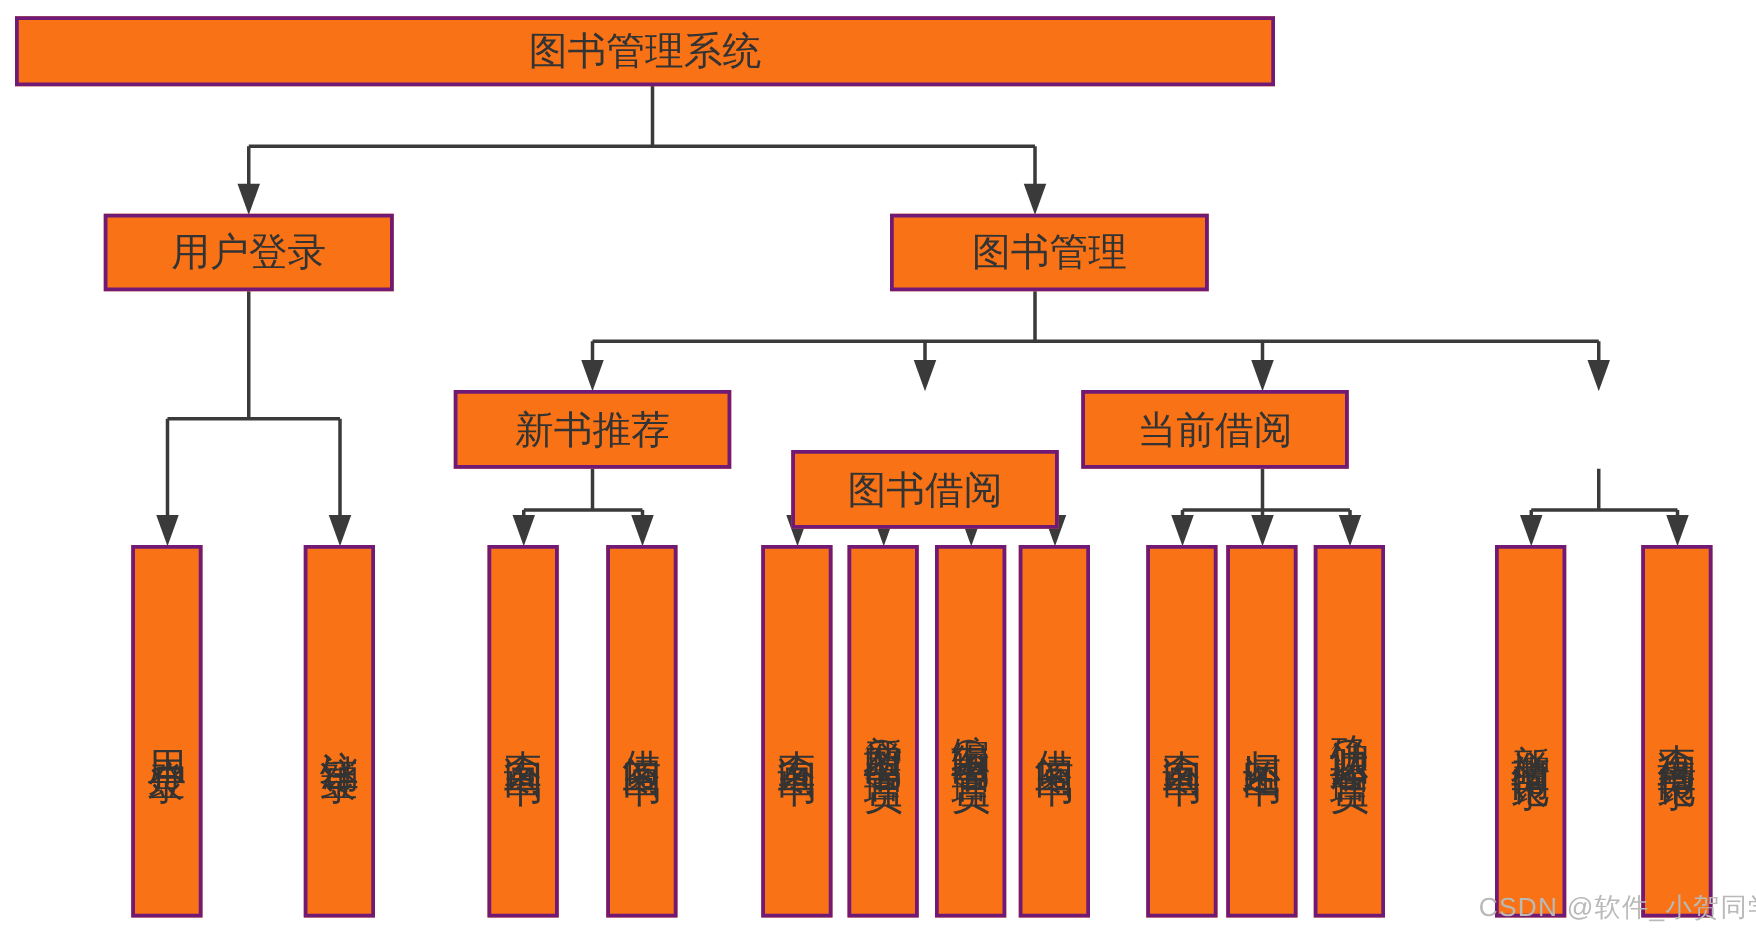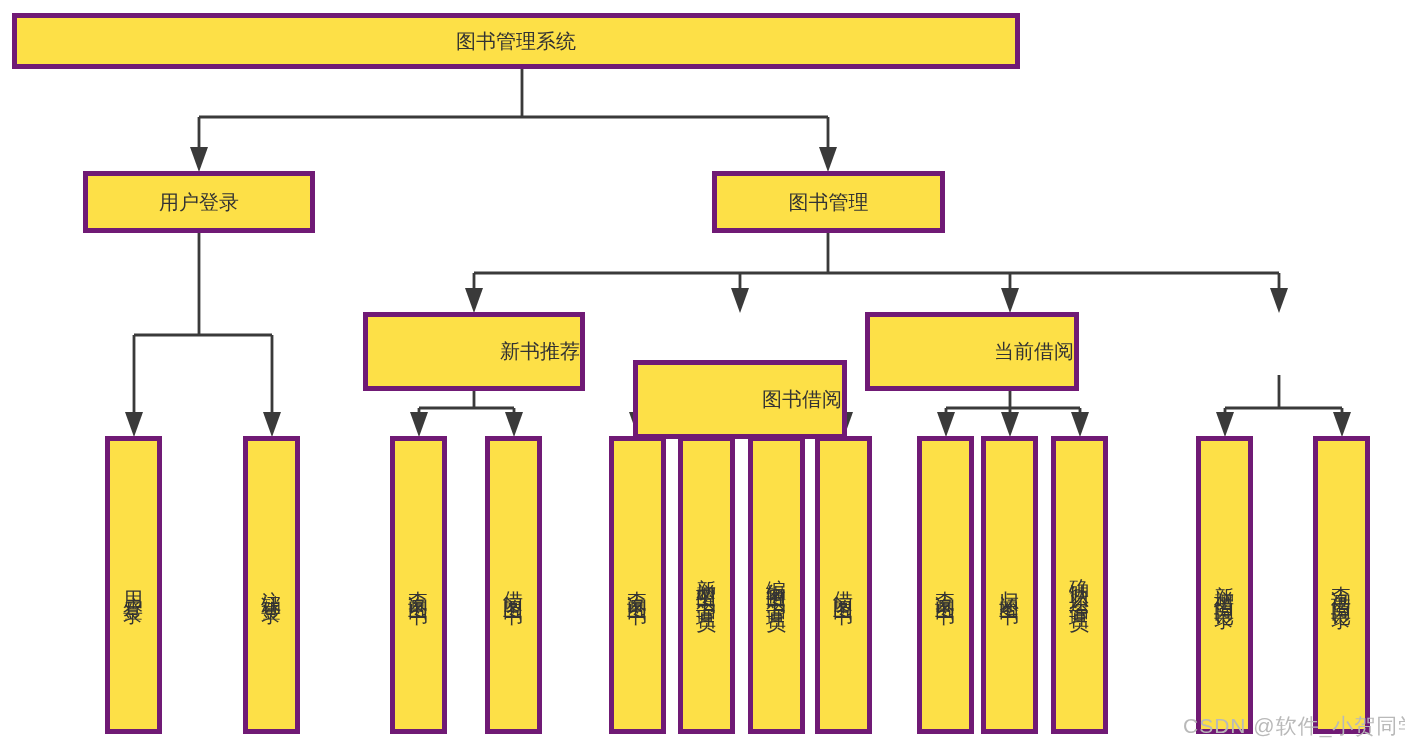--- a/index.html
+++ b/index.html
@@ -10,36 +10,36 @@
     font-family:"Liberation Sans","DejaVu Sans",sans-serif;
     overflow:hidden;
   }
   .connectors{
     position:absolute;left:0;top:0;width:1405px;height:747px;
     pointer-events:none;
   }
   .node{
     position:absolute;
     box-sizing:border-box;
-    background:#fde047;
-    border:5px solid #701a75;
+    background:#f97316;
+    border:3px solid #701a75;
     display:flex;align-items:center;justify-content:center;
     color:#333333;
-    font-size:20px;
+    font-size:31px;
     line-height:1.15;
     text-align:center;
     white-space:nowrap;
   }
   
   .node.root{left:12px;top:13px;width:1008px;height:56px;}
   
   .node.n-user-login{left:83px;top:171px;width:232px;height:62px;}
-  .node.n-book-mgmt{left:712px;top:171px;width:233px;height:62px;}
+  .node.n-book-mgmt{left:712px;top:171px;width:255px;height:62px;}
   
-  .node.l3{top:312px;height:79px;justify-content:flex-end;}
+  .node.l3{top:312px;height:63px;}
   .node.n-newbook{left:363px;width:222px;}
   .node.n-borrowing{left:633px;width:214px;margin-top:48px;}
   .node.n-current{left:865px;width:214px;}
   .node.n-records{left:1172px;width:214px;}
   
   .node.col{top:436px;width:57px;height:298px;}
   .node.col span{
     writing-mode:vertical-lr;
     text-orientation:mixed;
     letter-spacing:5px;

